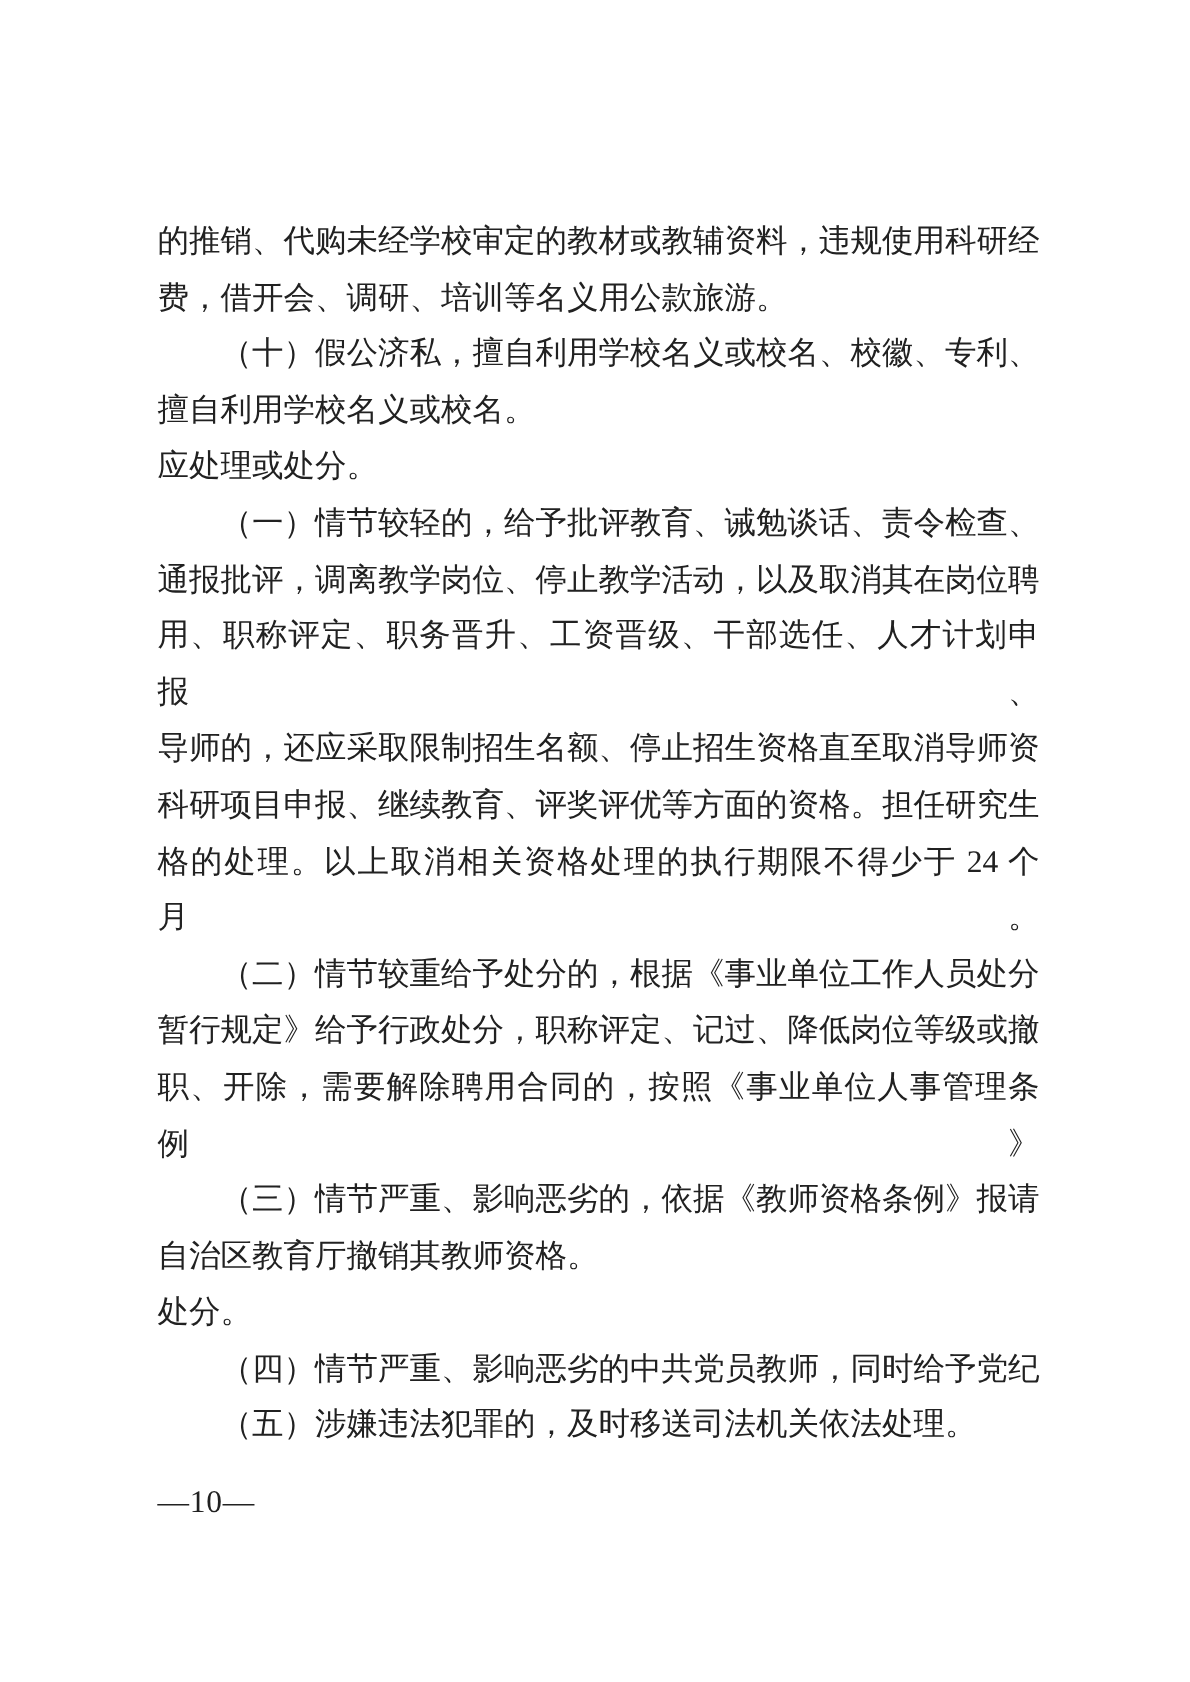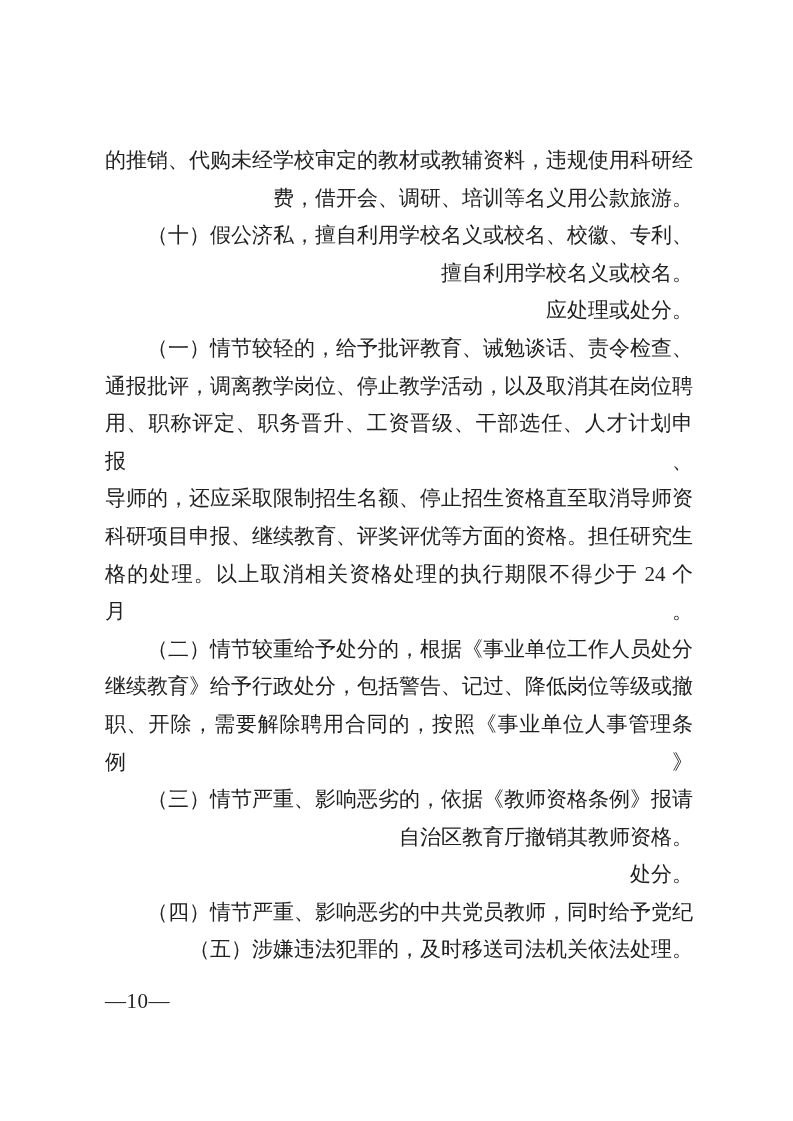--- a/index.html
+++ b/index.html
@@ -13,21 +13,21 @@
     overflow: hidden;
   }
   .content {
     position: absolute;
     left: 105px;
     top: 142px;
     width: 588px;
     font-size: 21px;
     line-height: 37.6px;
   }
-  .ln { text-align: right; white-space: nowrap; }
+  .ln { text-align: left; white-space: nowrap; }
   .ln.j { white-space: normal; text-align: justify; text-align-last: justify; }
   .ln.i { text-indent: 2em; }
   .footer {
     position: absolute;
     left: 105px;
     top: 986px;
     font-size: 21px;
     line-height: 30px;
     letter-spacing: 0.5px;
   }
@@ -48,21 +48,21 @@
     <div class="ln">应处理或处分。</div>
 
     <div class="ln j i">（一）情节较轻的，给予批评教育、诫勉谈话、责令检查、</div>
     <div class="ln j">通报批评，调离教学岗位、停止教学活动，以及取消其在岗位聘</div>
     <div class="ln j">用、职称评定、职务晋升、工资晋级、干部选任、人才计划申报、</div>
     <div class="ln j">导师的，还应采取限制招生名额、停止招生资格直至取消导师资</div>
     <div class="ln j">科研项目申报、继续教育、评奖评优等方面的资格。担任研究生</div>
     <div class="ln j">格的处理。以上取消相关资格处理的执行期限不得少于 24 个月。</div>
 
     <div class="ln j i">（二）情节较重给予处分的，根据《事业单位工作人员处分</div>
-    <div class="ln j">继续教育》给予行政处分，包括警告、记过、降低岗位等级或撤</div>
+    <div class="ln j">暂行规定》给予行政处分，职称评定、记过、降低岗位等级或撤</div>
     <div class="ln j">职、开除，需要解除聘用合同的，按照《事业单位人事管理条例》</div>
 
     <div class="ln j i">（三）情节严重、影响恶劣的，依据《教师资格条例》报请</div>
     <div class="ln">自治区教育厅撤销其教师资格。</div>
 
     <div class="ln">处分。</div>
     <div class="ln j i">（四）情节严重、影响恶劣的中共党员教师，同时给予党纪</div>
 
     <div class="ln i">（五）涉嫌违法犯罪的，及时移送司法机关依法处理。</div>
   </div>

